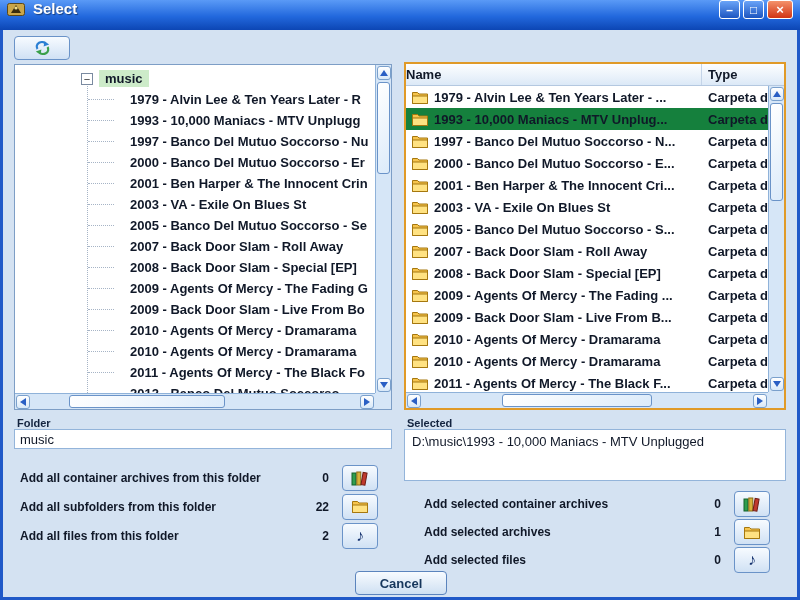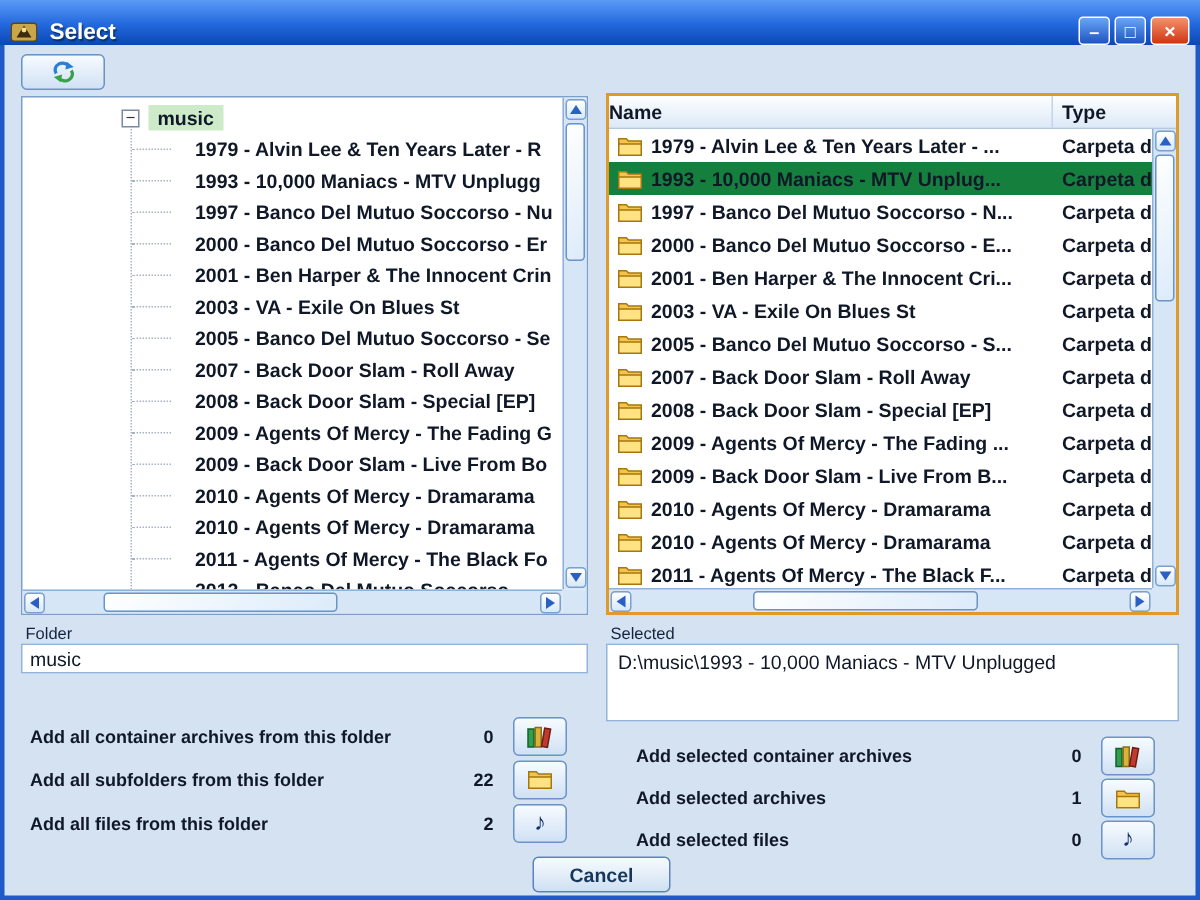--- a/index.html
+++ b/index.html
@@ -4,21 +4,21 @@
 <style>
   *{box-sizing:border-box;margin:0;padding:0}
   html,body{width:800px;height:600px;overflow:hidden}
   body{font-family:"Liberation Sans",sans-serif;background:#d4e2f2;position:relative;color:#101828}
 
   .window{position:absolute;inset:0;background:#d4e2f2;box-shadow:inset 0 0 0 3px #2059c8}
 
   
   .titlebar{position:absolute;left:0;top:0;width:100%;height:30px;
     background:linear-gradient(to bottom,#5a9af6 0%,#2268dd 55%,#0c46b4 100%);
-    display:flex;align-items:flex-end;padding:0 7px;color:#fff}
+    display:flex;align-items:flex-start;padding:0 7px;color:#fff}
   .app-icon{width:20px;height:18px;display:flex;align-items:center}
   .title{font-size:15px;font-weight:bold;margin-left:6px;text-shadow:1px 1px 1px rgba(0,0,0,.45)}
   .win-btns{margin-left:auto;display:flex;gap:3px;align-items:center}
   .win-btn{width:21px;height:19px;border:1px solid #fff;border-radius:3px;display:flex;align-items:center;
     justify-content:center;color:#fff;font-size:12px;font-weight:bold;line-height:1;
     background:linear-gradient(to bottom,#6aa4f8,#1d55c0);cursor:default}
   .win-btn.close{background:linear-gradient(to bottom,#f4926a,#d03414);width:26px;font-size:13px}
 
   
   .refresh-btn{position:absolute;left:14px;top:36px;width:56px;height:24px;border:1px solid #6a93c8;
@@ -74,30 +74,30 @@
   .sb-thumb{position:absolute;background:linear-gradient(135deg,#ffffff,#dcebfa);border:1px solid #6a93c8;border-radius:3px}
   .sb-v .sb-thumb{left:1px;width:13px}
   .sb-h .sb-thumb{top:1px;height:13px}
   .tri{display:block;width:0;height:0}
   .tri-up{border-left:4px solid transparent;border-right:4px solid transparent;border-bottom:6px solid #2a5fc4}
   .tri-down{border-left:4px solid transparent;border-right:4px solid transparent;border-top:6px solid #2a5fc4}
   .tri-left{border-top:4px solid transparent;border-bottom:4px solid transparent;border-right:6px solid #2a5fc4}
   .tri-right{border-top:4px solid transparent;border-bottom:4px solid transparent;border-left:6px solid #2a5fc4}
 
   
-  .field-label{position:absolute;font-size:11px;font-weight:normal;color:#13233f}
+  .field-label{position:absolute;font-size:11px;font-weight:bold;color:#13233f}
   .folder-label{left:17px;top:417px}
   .selected-label{left:407px;top:417px}
   .folder-input{position:absolute;left:14px;top:429px;width:378px;height:20px;background:#fff;
     border:1px solid #93b4da;font-family:"Liberation Sans",sans-serif;font-size:13px;padding:1px 5px;color:#101828}
   .selected-box{position:absolute;left:404px;top:429px;width:382px;height:52px;background:#fff;
     border:1px solid #93b4da;font-size:13px;padding:4px 7px;overflow:hidden}
 
   
-  .actions-left{position:absolute;left:20px;top:476px;width:358px}
+  .actions-left{position:absolute;left:20px;top:463px;width:358px}
   .actions-right{position:absolute;left:424px;top:490px;width:346px}
   .action-row{display:flex;align-items:center;height:29px}
   .actions-right .action-row{height:28px}
   .action-label{flex:1;font-size:12px;font-weight:bold}
   .action-count{width:30px;text-align:right;margin-right:13px;font-size:12px;font-weight:bold}
   .icon-btn{width:36px;height:26px;border:1px solid #6a93c8;border-radius:4px;flex:0 0 auto;
     background:linear-gradient(to bottom,#f7fbff,#d0e1f4);display:flex;align-items:center;justify-content:center}
 
   
   .cancel-btn{position:absolute;left:355px;top:571px;width:92px;height:24px;border:1px solid #5b84bd;

